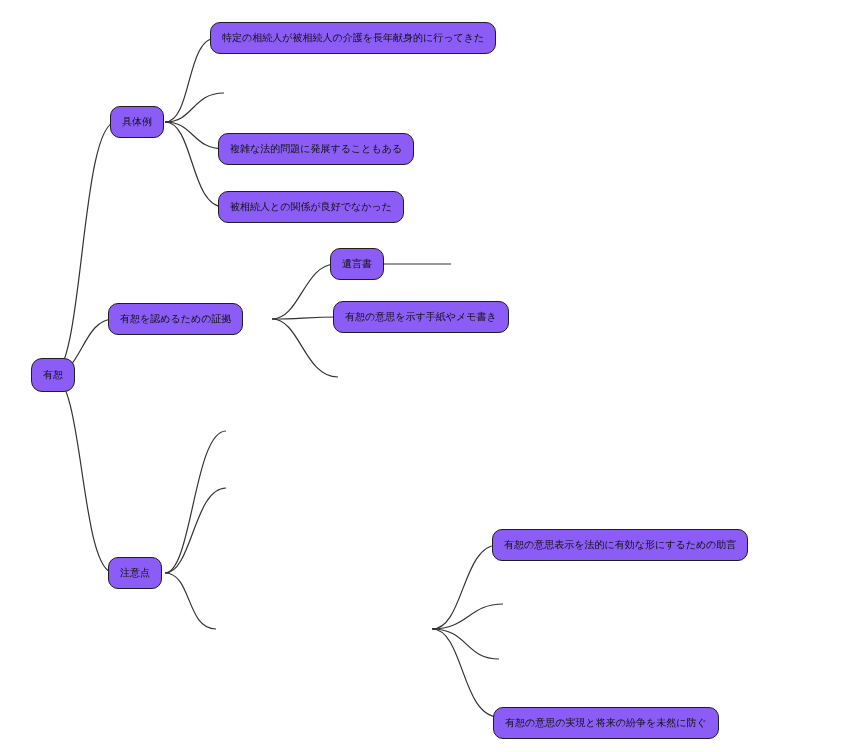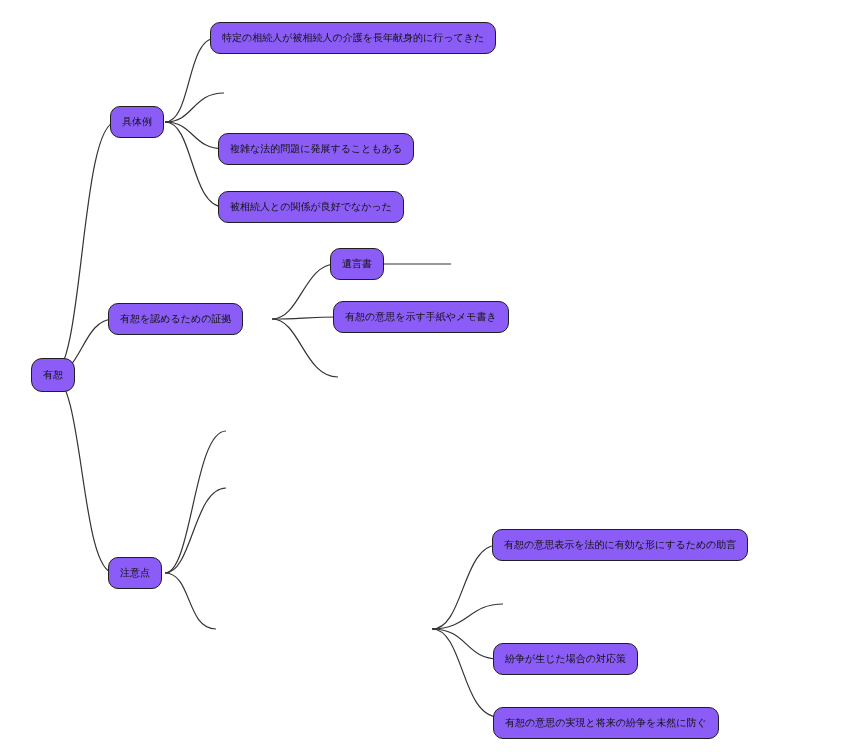--- a/index.html
+++ b/index.html
@@ -78,16 +78,15 @@
   <div class="node" style="left:210px;top:22px">特定の相続人が被相続人の介護を長年献身的に行ってきた</div>
   <div class="node" style="left:218px;top:133px">複雑な法的問題に発展することもある</div>
   <div class="node" style="left:108px;top:303px">有恕を認めるための証拠</div>
 
   <div class="node" style="left:218px;top:191px">被相続人との関係が良好でなかった</div>
   <div class="node" style="left:330px;top:248px">遺言書</div>
   <div class="node" style="left:333px;top:301px">有恕の意思を示す手紙やメモ書き</div>
 
   <div class="node" style="left:108px;top:557px">注意点</div>
   <div class="node" style="left:492px;top:529px">有恕の意思表示を法的に有効な形にするための助言</div>
-  <div class="node" style="left:493px;top:643px">紛争が生じた場合の対応策</div>
   <div class="node" style="left:493px;top:707px">有恕の意思の実現と将来の紛争を未然に防ぐ</div>
 
 </div>
 
 </body></html>

